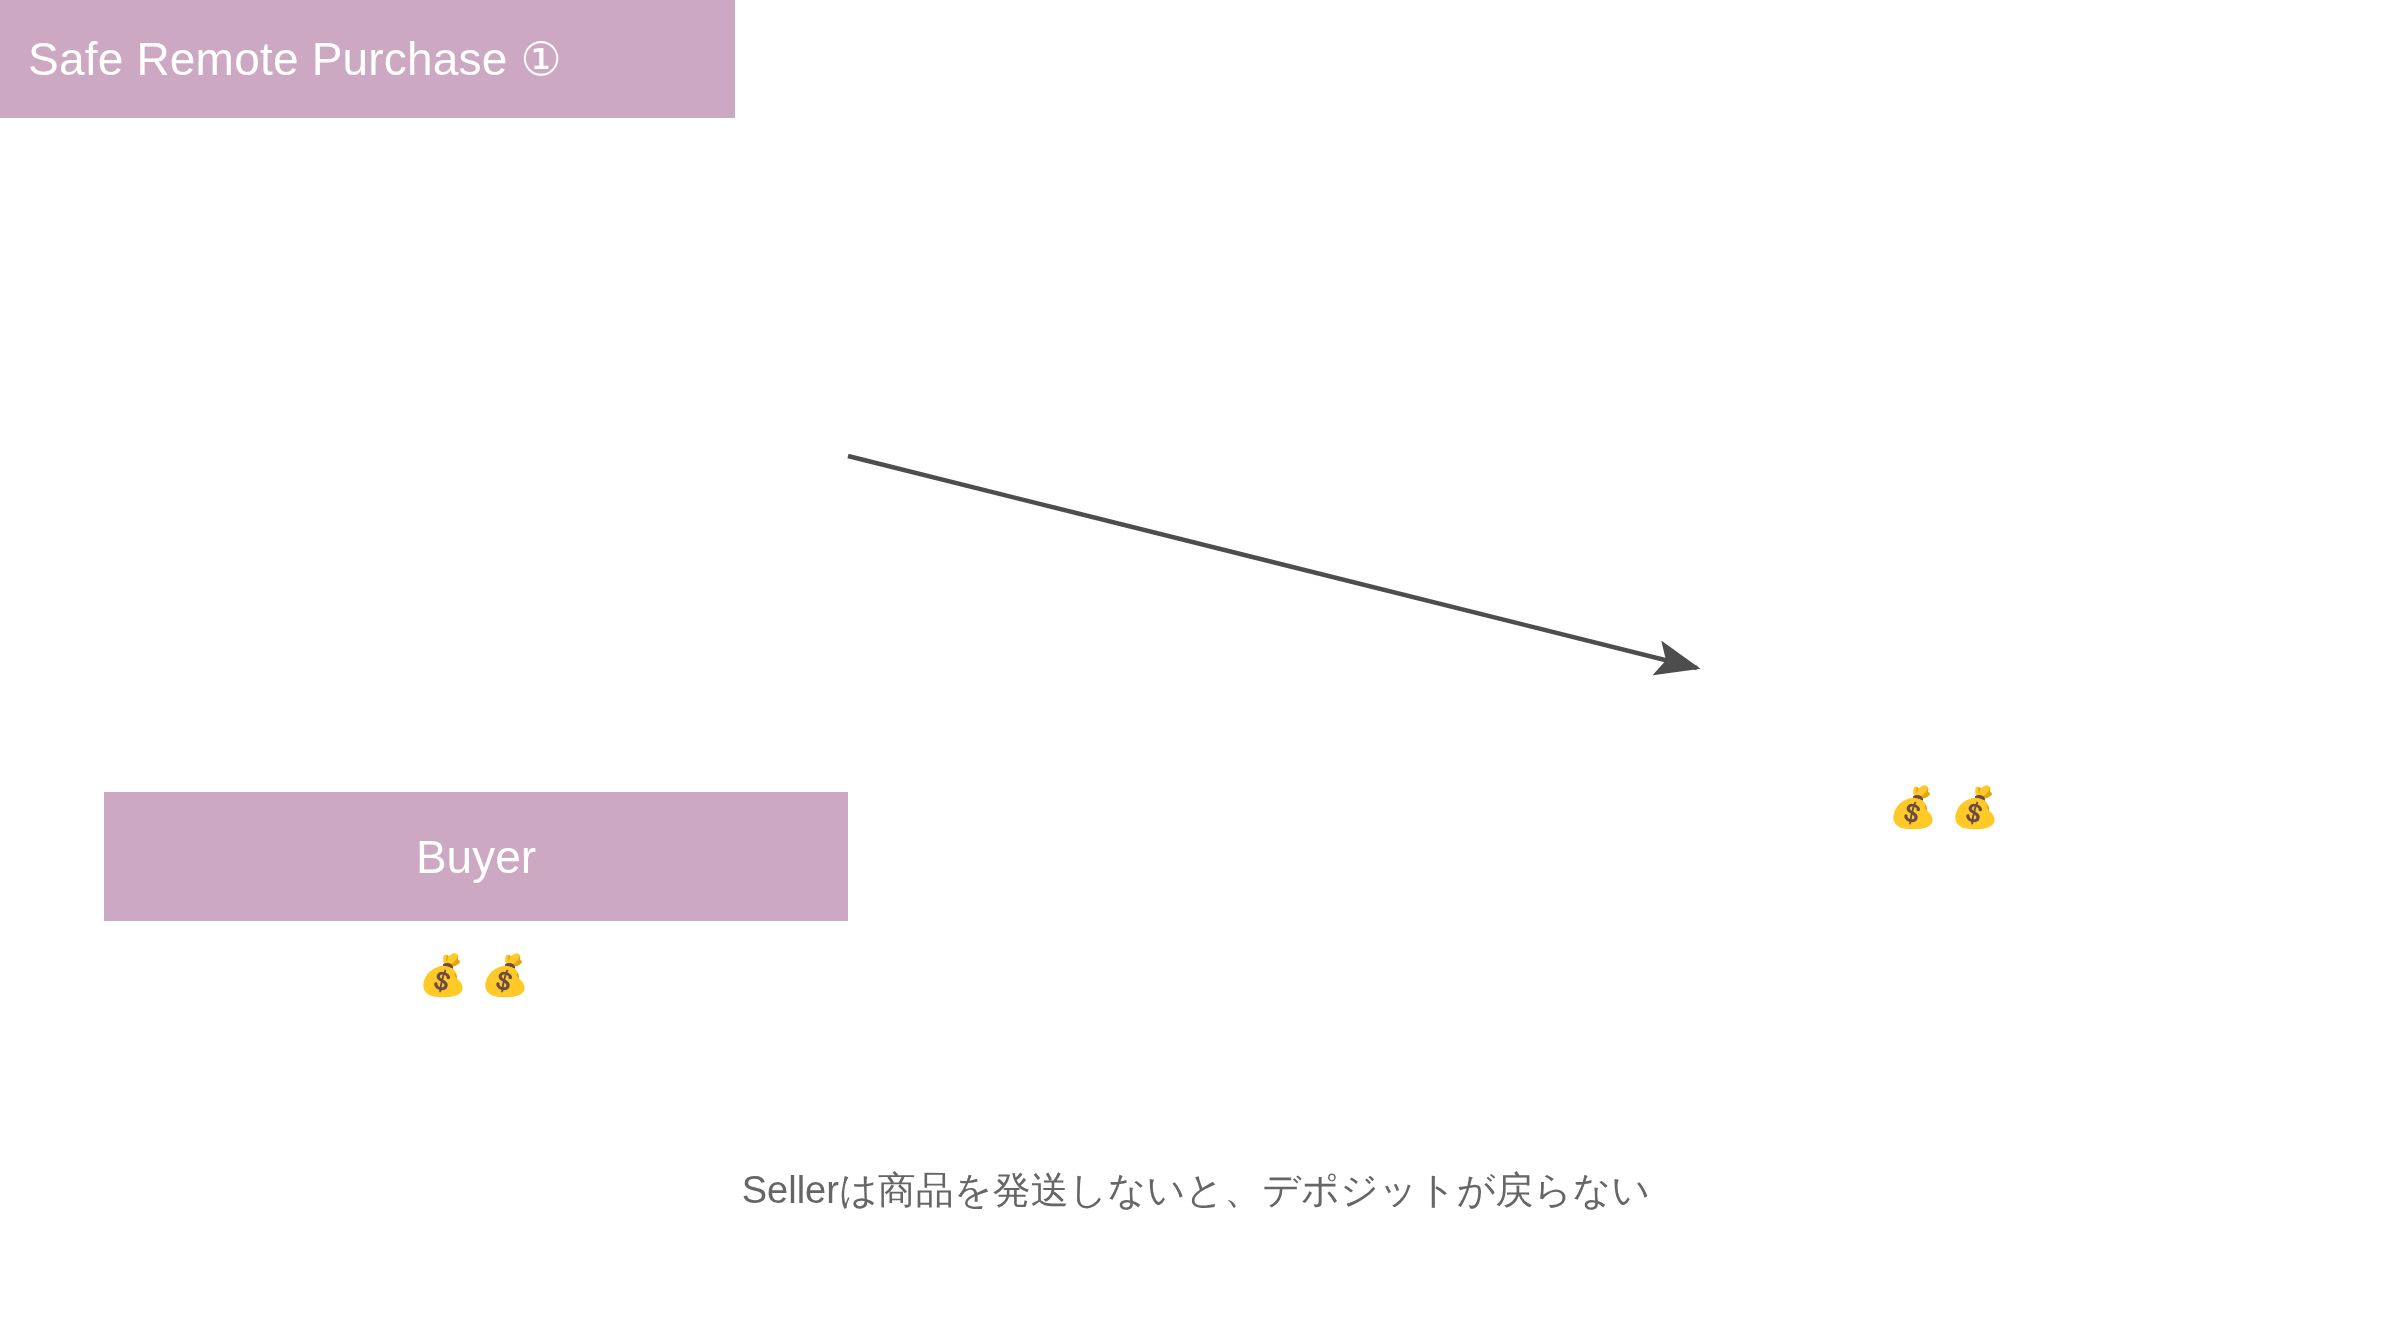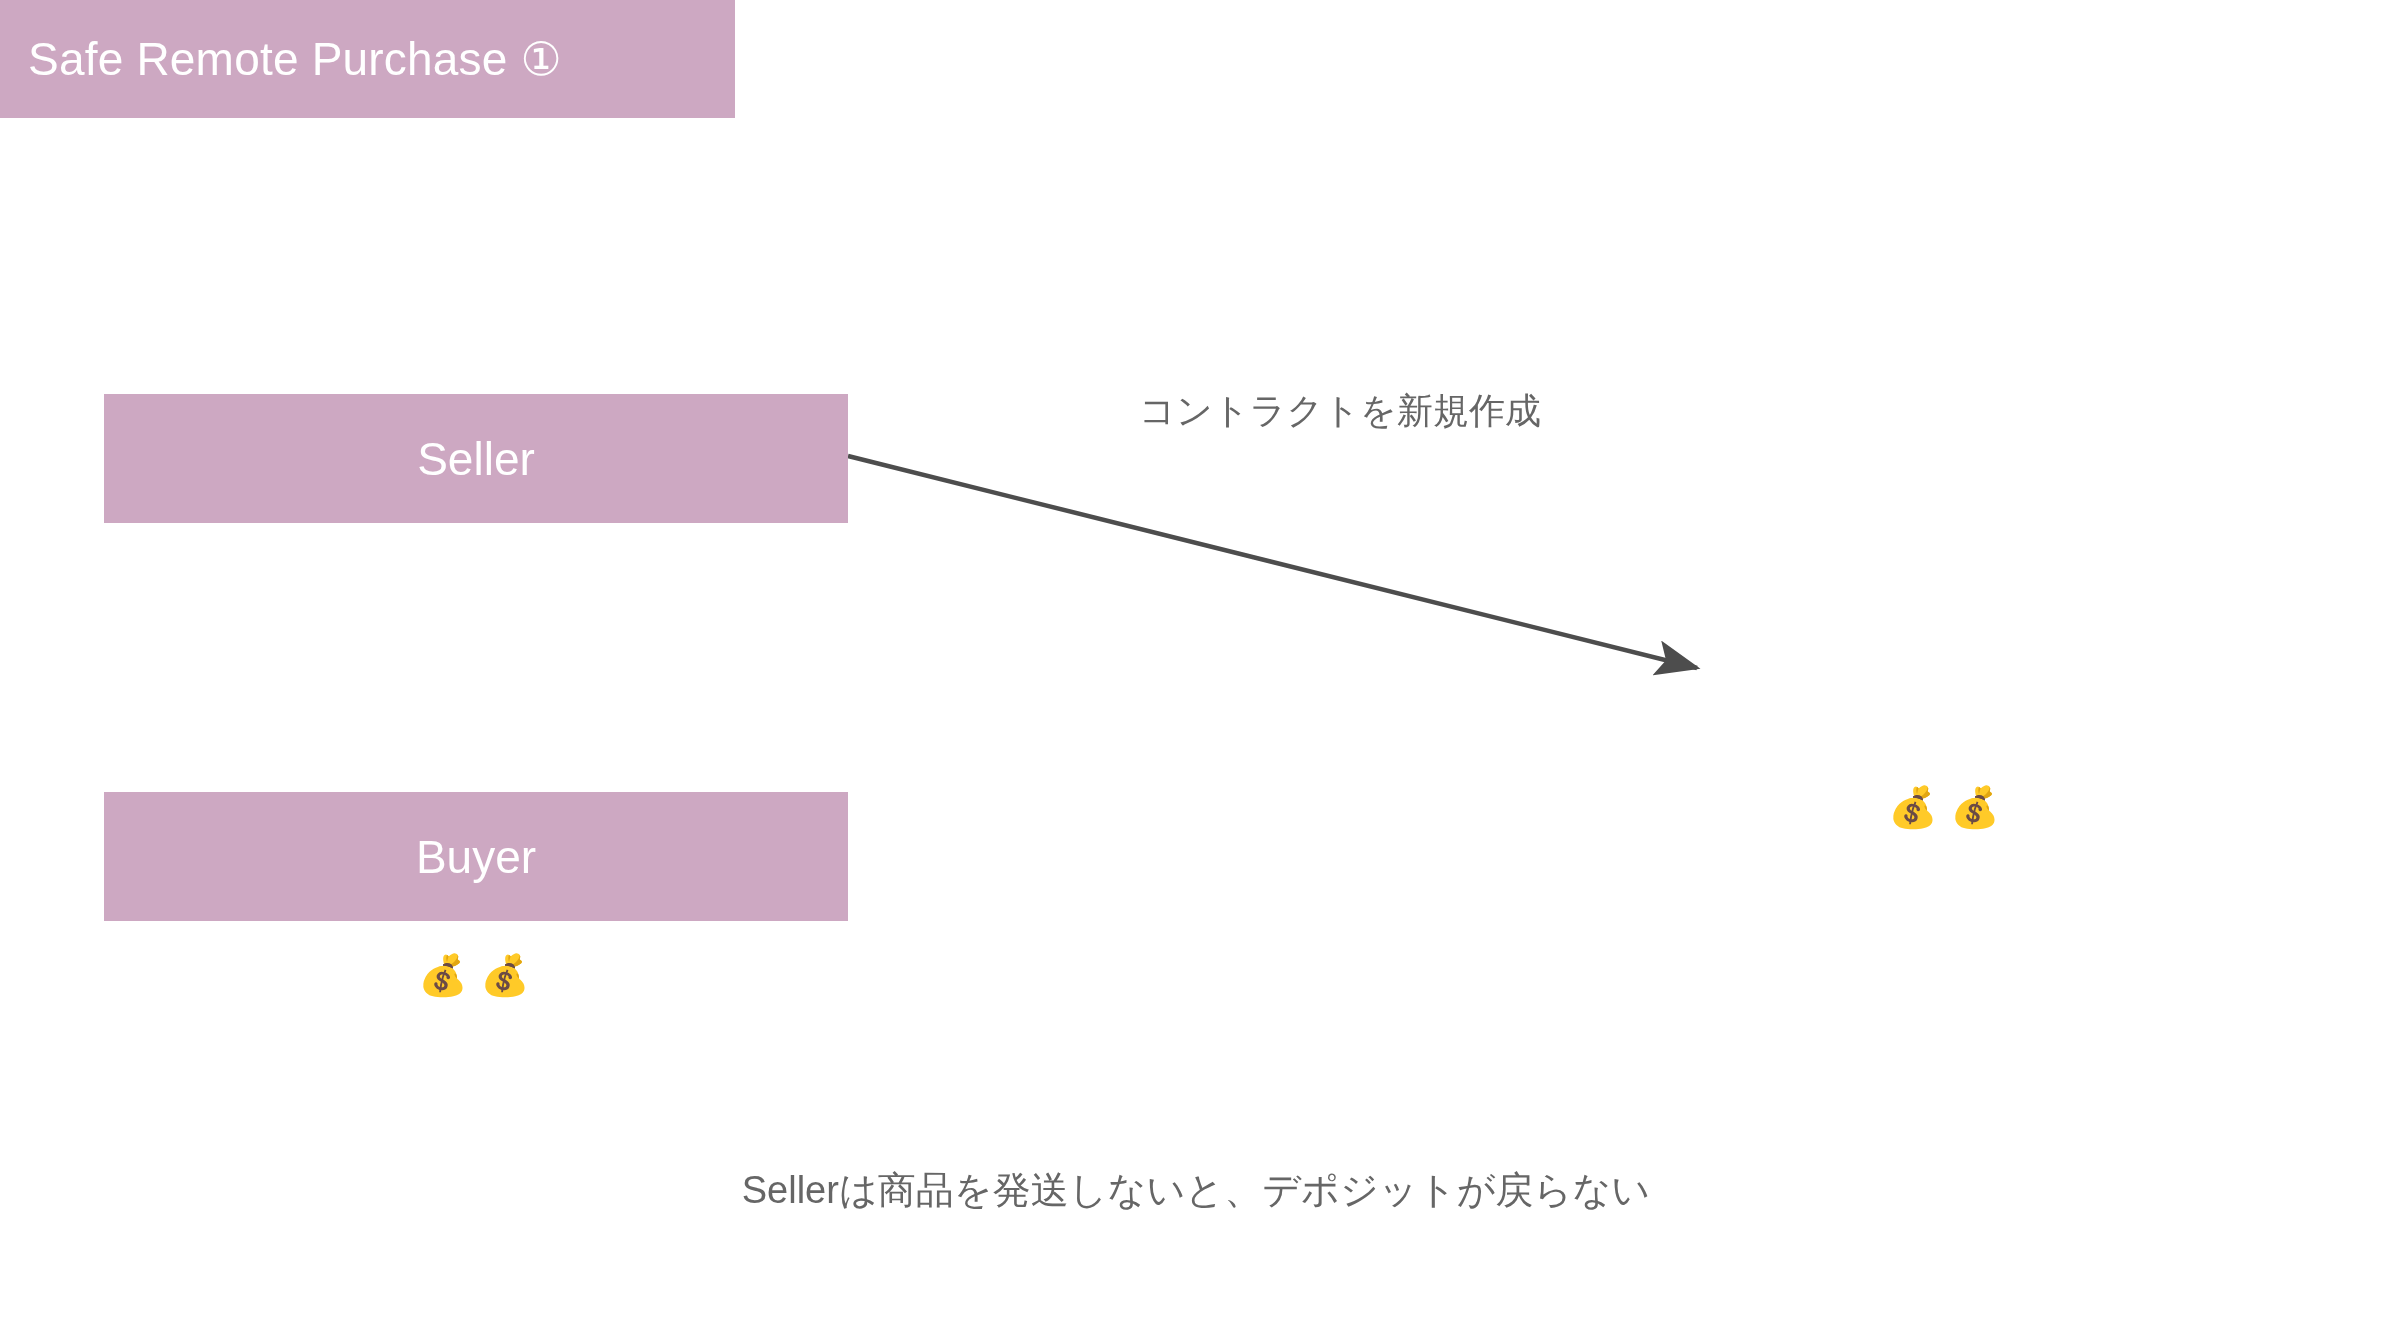--- a/index.html
+++ b/index.html
@@ -151,31 +151,27 @@
 
   <svg id="edge-layer" viewBox="0 0 2392 1344" xmlns="http://www.w3.org/2000/svg">
     <defs>
       <marker id="arrowhead" markerWidth="10" markerHeight="8" refX="9.2" refY="4" orient="auto" markerUnits="strokeWidth">
         <path d="M0,0 L10,4 L0,8 L2.1,4 Z" fill="#4d4d4d"></path>
       </marker>
     </defs>
     <line x1="848" y1="456" x2="1697" y2="668" stroke="#4d4d4d" stroke-width="4.5" marker-end="url(#arrowhead)"></line>
   </svg>
 
-  <div class="node" id="node-seller">
-    <span class="node-label">Seller</span>
-  </div>
 
   <div class="node" id="node-buyer">
     <span class="node-label">Buyer</span>
   </div>
 
 
   <div class="edge-label" id="edge-label-create">
-    <span class="line">コントラクトを新規作成</span>
   </div>
 
   <div class="money-row" id="money-buyer">💰 💰</div>
 
   <div class="money-row" id="money-contract">💰 💰</div>
 
   <div id="caption-note">Sellerは商品を発送しないと、デポジットが戻らない</div>
 
 </div>
 

